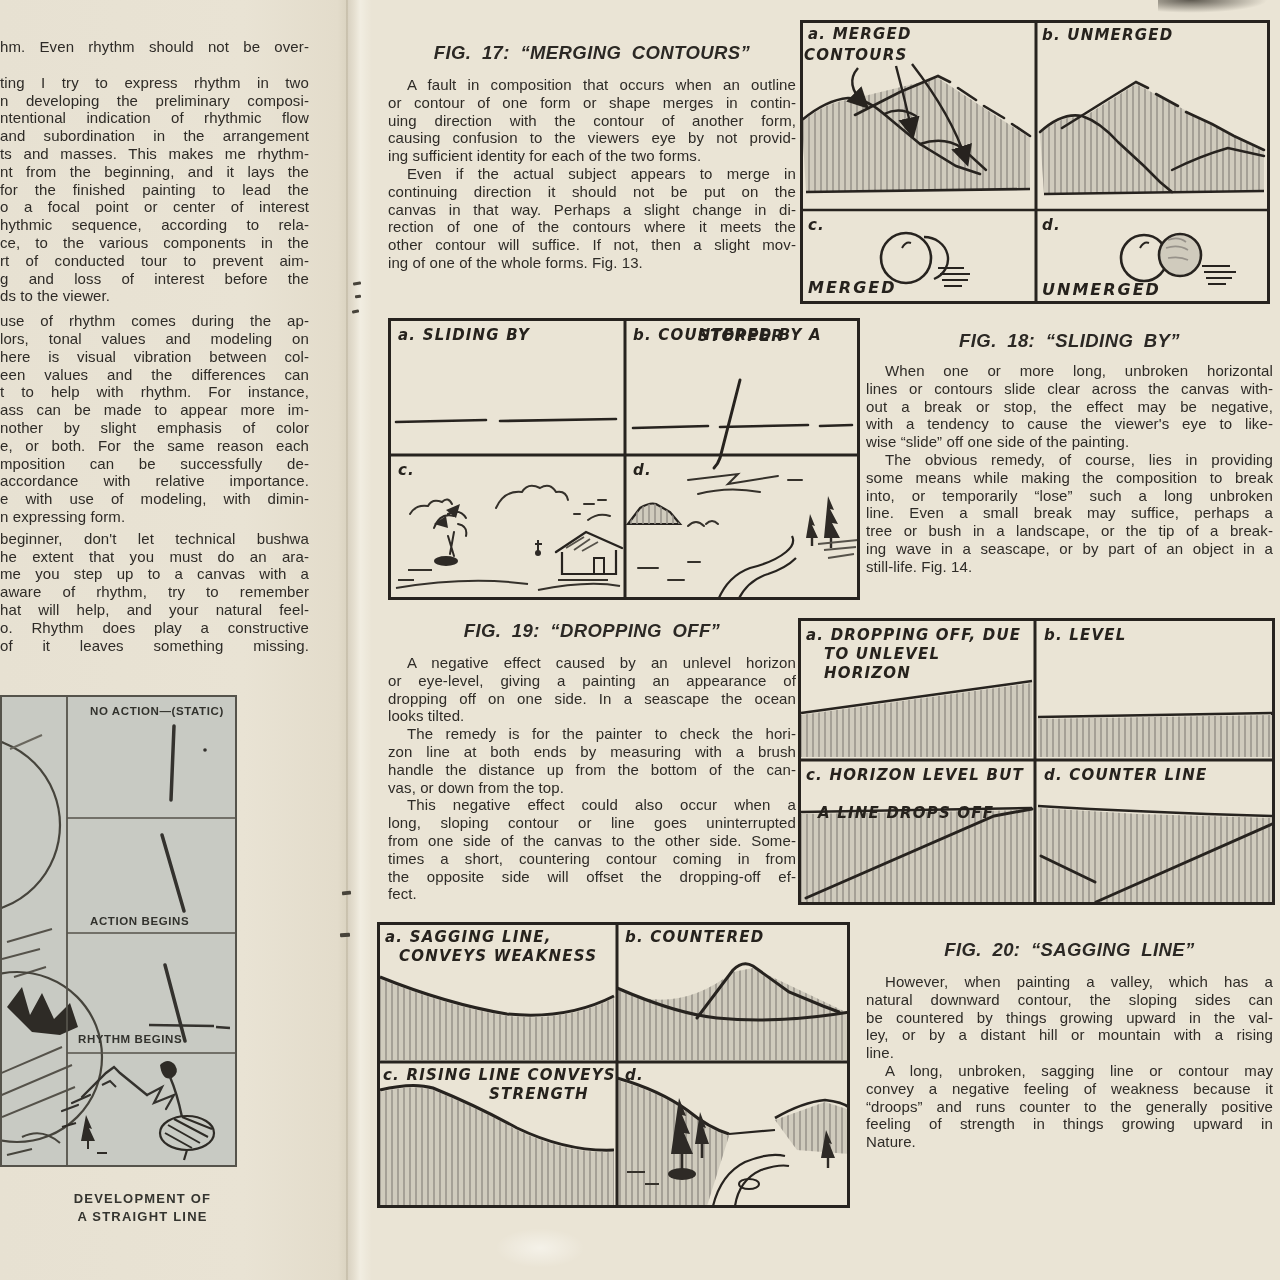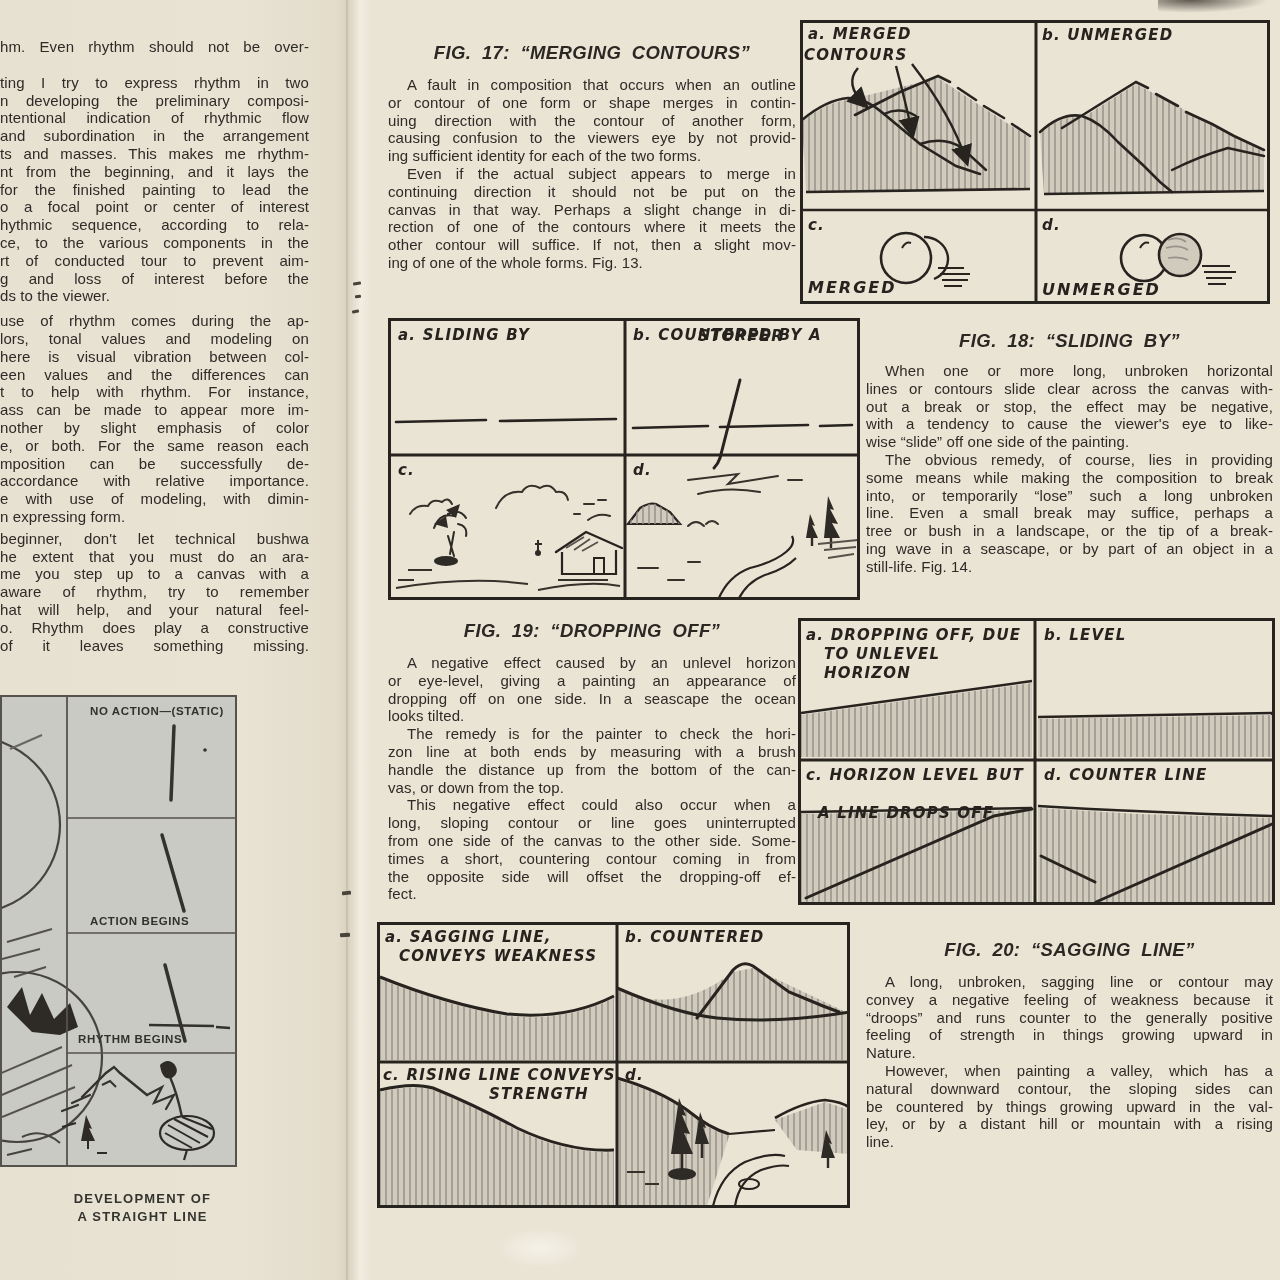--- a/index.html
+++ b/index.html
@@ -348,32 +348,32 @@
   <span class="hw" style="left:22px;top:25px;">CONVEYS WEAKNESS</span>
   <span class="hw" style="left:248px;top:6px;">b. COUNTERED</span>
   <span class="hw" style="left:6px;top:144px;">c. RISING LINE CONVEYS</span>
   <span class="hw" style="left:112px;top:163px;">STRENGTH</span>
   <span class="hw" style="left:248px;top:144px;">d.</span>
 </div>
 
 <div class="fig-head" style="left:866px;top:939px;width:407px;">FIG. 20: “SAGGING LINE”</div>
 <div class="textcol" style="left:866px;top:973px;width:407px;">
     <div class="para">
+      <div class="jline ind">However, when painting a valley, which has a</div>
+      <div class="jline">natural downward contour, the sloping sides can</div>
+      <div class="jline">be countered by things growing upward in the val-</div>
+      <div class="jline">ley, or by a distant hill or mountain with a rising</div>
+      <div class="jline end">line.</div>
+    </div>
+    <div class="para">
       <div class="jline ind">A long, unbroken, sagging line or contour may</div>
       <div class="jline">convey a negative feeling of weakness because it</div>
       <div class="jline">“droops” and runs counter to the generally positive</div>
       <div class="jline">feeling of strength in things growing upward in</div>
       <div class="jline end">Nature.</div>
-    </div>
-    <div class="para">
-      <div class="jline ind">However, when painting a valley, which has a</div>
-      <div class="jline">natural downward contour, the sloping sides can</div>
-      <div class="jline">be countered by things growing upward in the val-</div>
-      <div class="jline">ley, or by a distant hill or mountain with a rising</div>
-      <div class="jline end">line.</div>
     </div>
   </div>
 
 <div class="dev-panel">
   <svg width="233" height="468" viewBox="0 0 233 468" style="position:absolute;left:0;top:0;">
 
     <circle cx="-30" cy="128" r="88" fill="none" stroke="#46443c" stroke-width="2.2"></circle>
     <path d="M8,52 L40,38" stroke="#6a675e" stroke-width="2" fill="none"></path>
     <path d="M5,245 L50,232 M0,262 L38,252 M12,280 L44,270" stroke="#55524a" stroke-width="2" fill="none"></path>
     <circle cx="15" cy="360" r="85" fill="none" stroke="#46443c" stroke-width="2.2"></circle>

